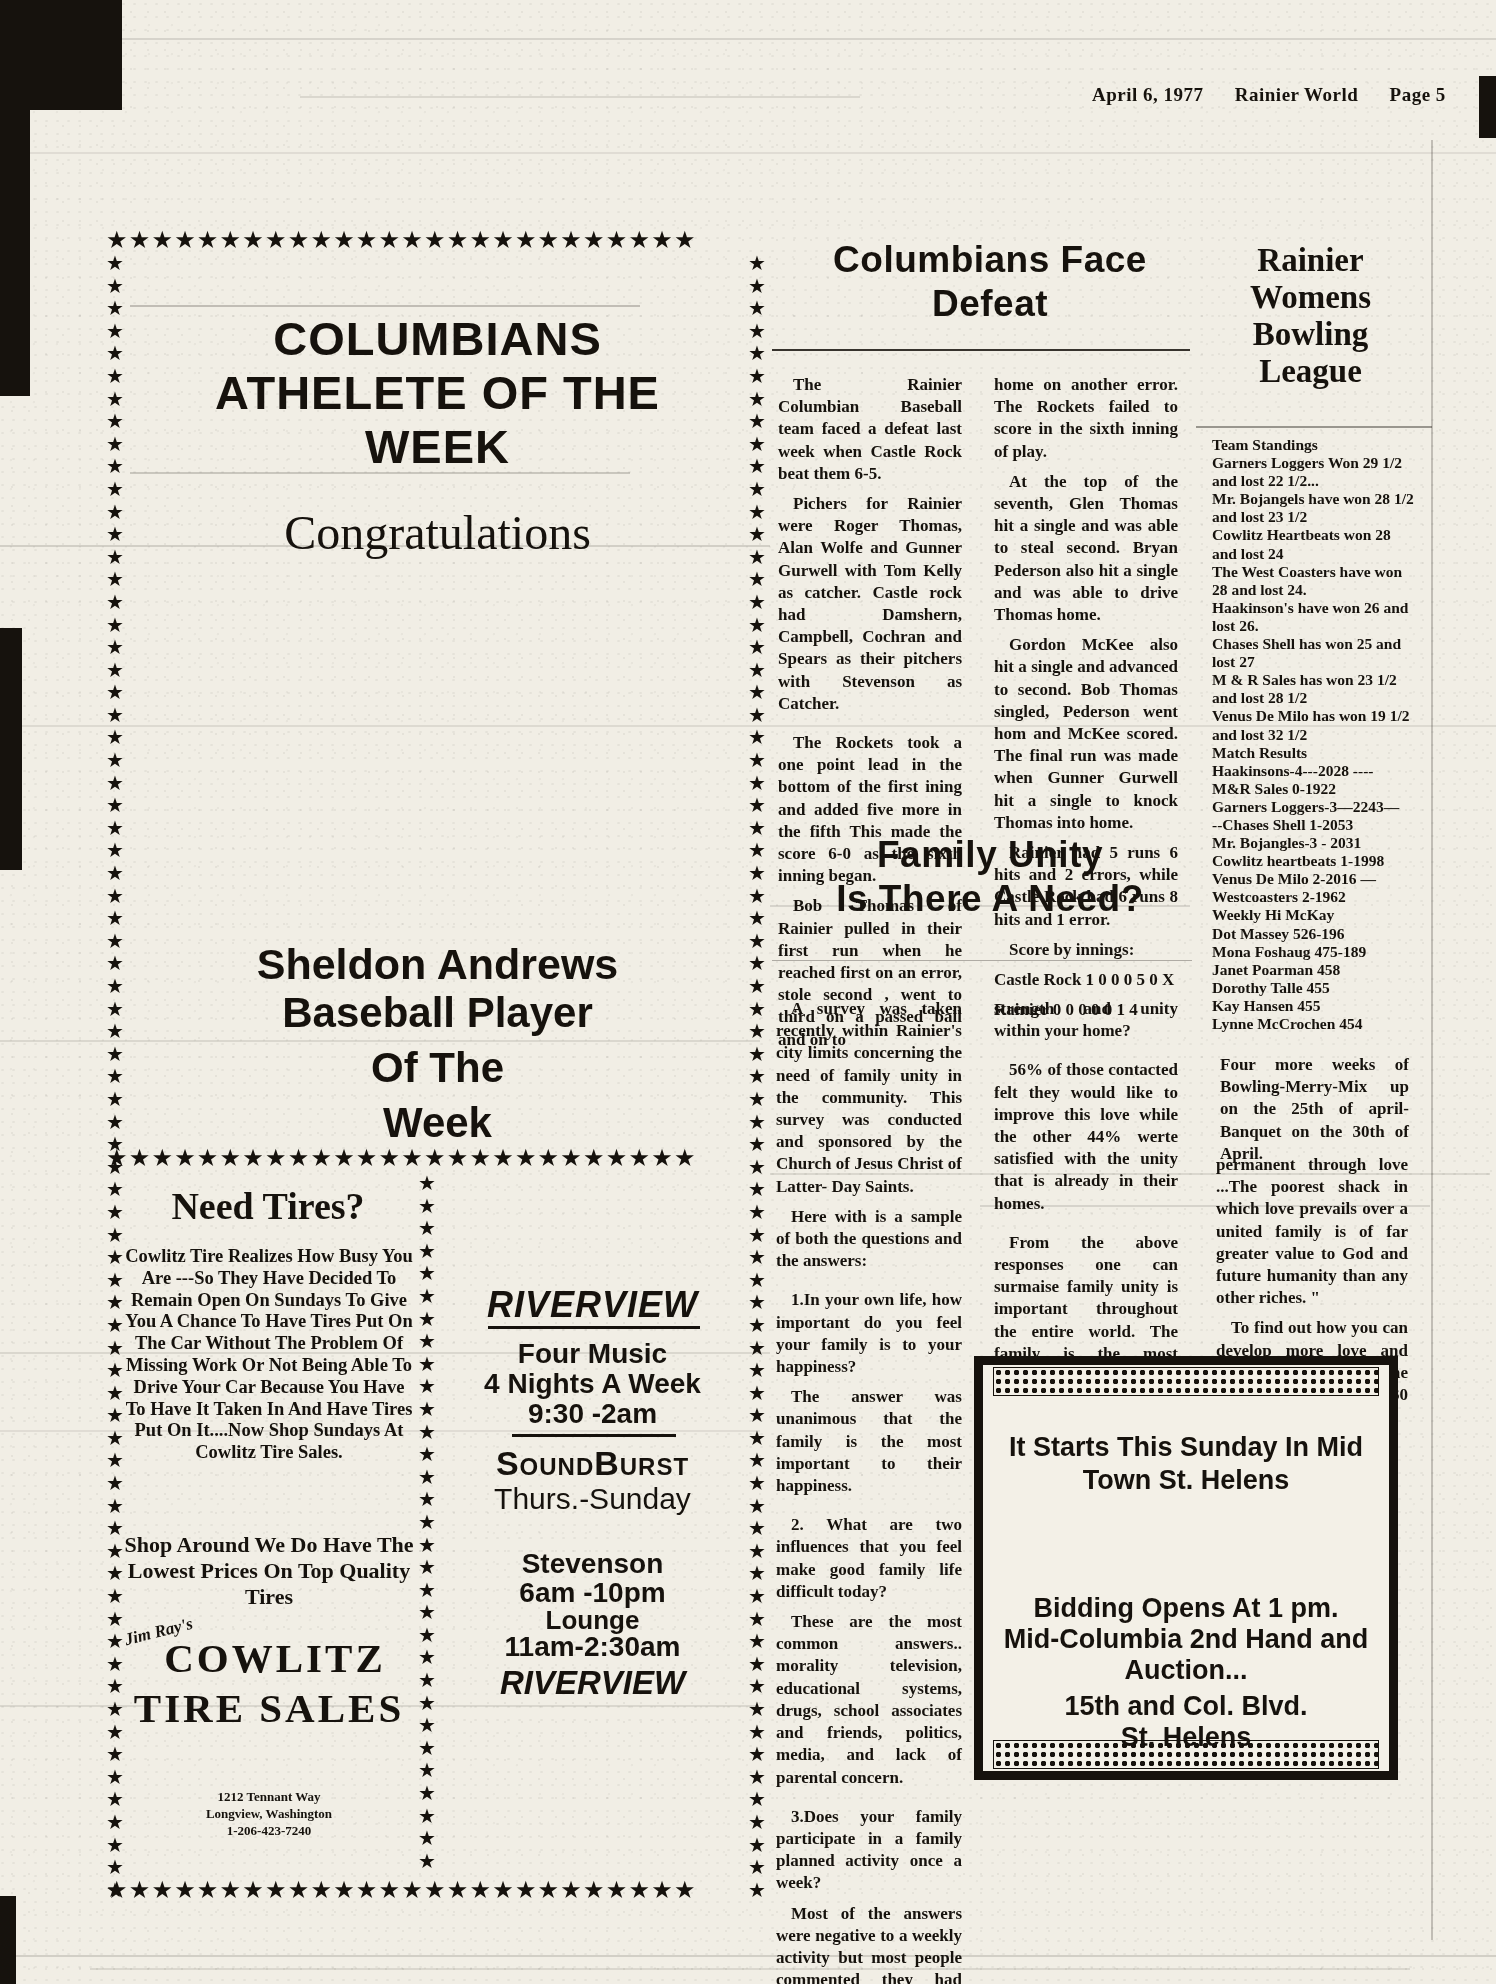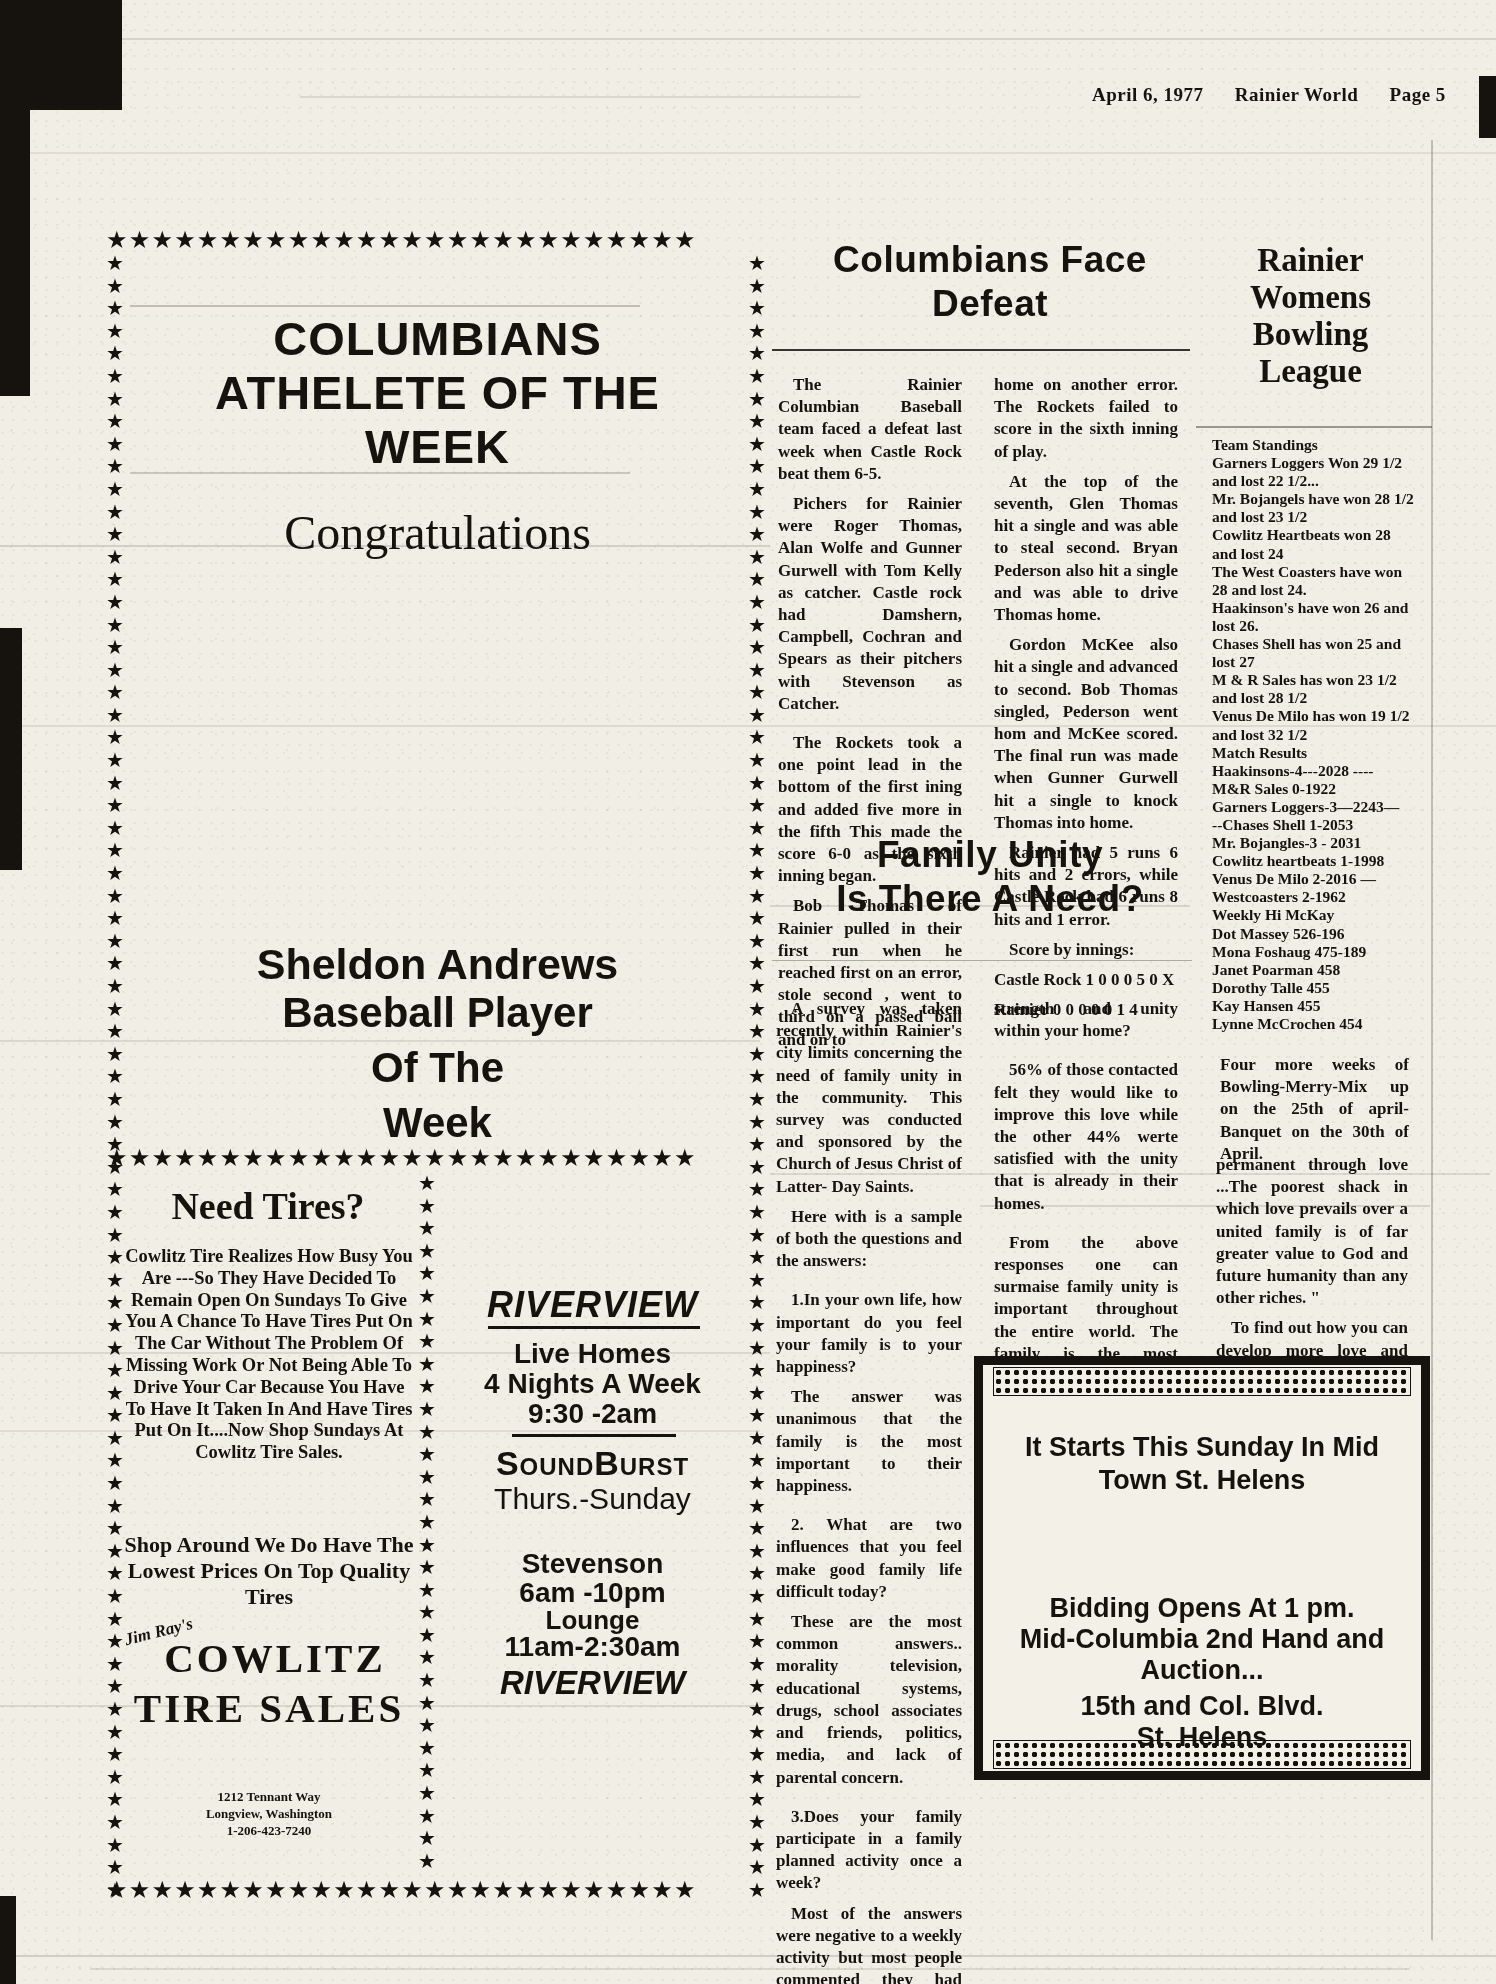--- a/index.html
+++ b/index.html
@@ -45,21 +45,21 @@
   .tires-owner{font:italic 700 17px "Liberation Serif",serif;transform:rotate(-14deg);}
   .tires-brand{font:600 41px "Liberation Serif",serif;letter-spacing:3px;}
   .tires-addr{font:700 13px/17px "Liberation Serif",serif;}
 
   .rv-name{font:italic 800 36px "Liberation Sans",sans-serif;letter-spacing:1px;}
   .rv-big{font:700 28px "Liberation Sans",sans-serif;}
   .rv-band{font:600 34px "Liberation Sans",sans-serif;font-variant:small-caps;letter-spacing:1px;}
   .rv-light{font:400 30px "Liberation Sans",sans-serif;}
   .rv-name2{font:italic 800 33px "Liberation Sans",sans-serif;}
 
-  .auction-box{border:9px solid #16120d;background:#f3f0e7;padding-left:32px;}
+  .auction-box{border:9px solid #16120d;background:#f3f0e7;}
   .dotband{position:absolute;left:10px;right:10px;height:27px;
     background-image:radial-gradient(circle, #16120d 2.6px, transparent 3px);
     background-size:9px 9px;border:1px solid #16120d;}
   .au-intro{font:700 27px/33px "Liberation Sans",sans-serif;}
   .au-title{font:800 60px "Liberation Sans",sans-serif;letter-spacing:3px;}
   .au-detail{font:700 27px/31px "Liberation Sans",sans-serif;}
 
   .travel-box{border:6px solid #16120d;}
   .travel-inner{position:absolute;inset:3px;border:3px solid #16120d;}
   .tv-title{font:700 41px "Liberation Serif",serif;letter-spacing:1px;}
@@ -391,21 +391,21 @@
   <div class="abs ctr tires-brand" style="left:140px;top:1634px;width:270px;">COWLITZ</div>
   <div class="abs ctr tires-brand" style="left:124px;top:1684px;width:290px;">TIRE SALES</div>
   <div class="abs ctr tires-addr" style="left:124px;top:1788px;width:290px;">
     <div>1212 Tennant Way</div>
     <div>Longview, Washington</div>
     <div>1-206-423-7240</div>
   </div>
 
   <div class="abs ctr rv-name" style="left:445px;top:1284px;width:295px;">RIVERVIEW</div>
   <div class="rule" style="left:488px;top:1326px;width:212px;height:3px;"></div>
-  <div class="abs ctr rv-big" style="left:445px;top:1338px;width:295px;">Live Homes</div>
+  <div class="abs ctr rv-big" style="left:445px;top:1338px;width:295px;">Four Music</div>
   <div class="abs ctr rv-big" style="left:445px;top:1368px;width:295px;">4 Nights A Week</div>
   <div class="abs ctr rv-big" style="left:445px;top:1398px;width:295px;font-size:28px;">9:30 -2am</div>
   <div class="rule" style="left:512px;top:1434px;width:164px;height:3px;"></div>
   <div class="abs ctr rv-band" style="left:445px;top:1444px;width:295px;">SoundBurst</div>
   <div class="abs ctr rv-light" style="left:445px;top:1482px;width:295px;">Thurs.-Sunday</div>
   <div class="abs ctr rv-big" style="left:445px;top:1548px;width:295px;">Stevenson</div>
   <div class="abs ctr rv-big" style="left:445px;top:1577px;width:295px;">6am -10pm</div>
   <div class="abs ctr rv-big" style="left:445px;top:1605px;width:295px;font-size:26px;">Lounge</div>
   <div class="abs ctr rv-big" style="left:445px;top:1631px;width:295px;">11am-2:30am</div>
   <div class="abs ctr rv-name2" style="left:445px;top:1664px;width:295px;">RIVERVIEW</div>

